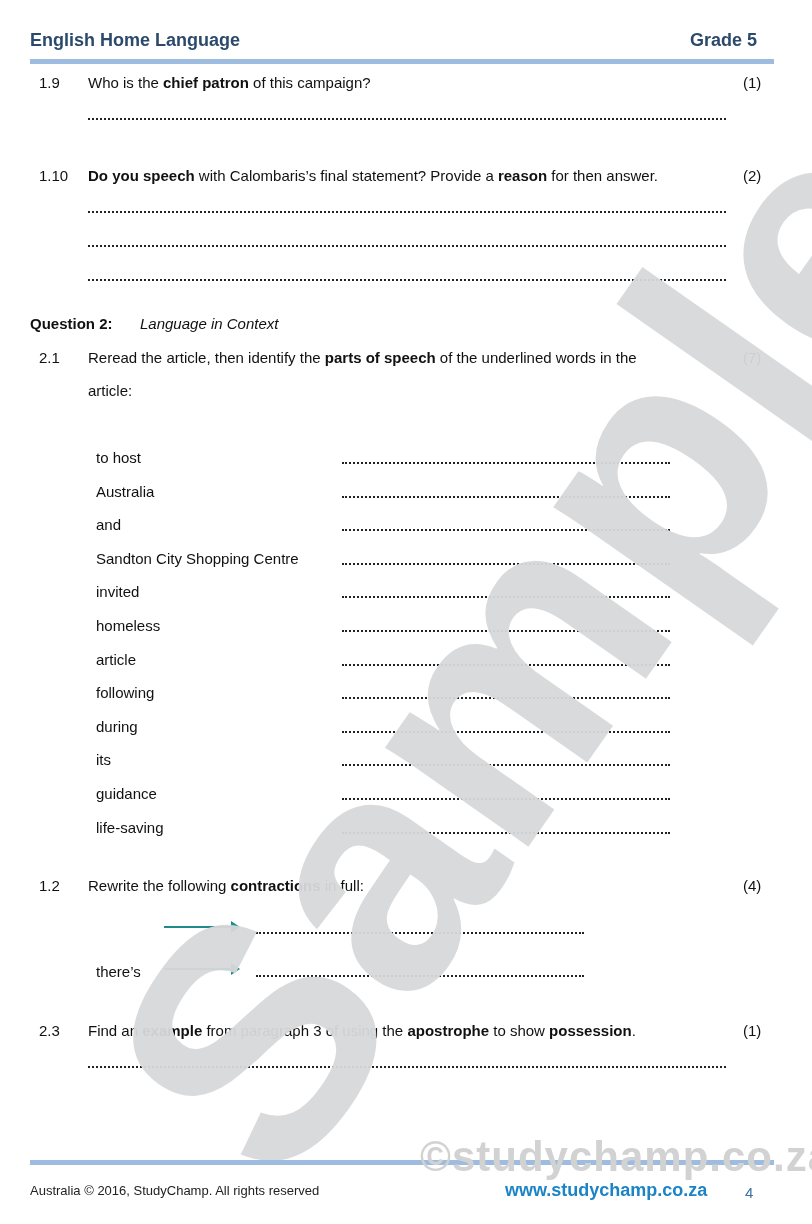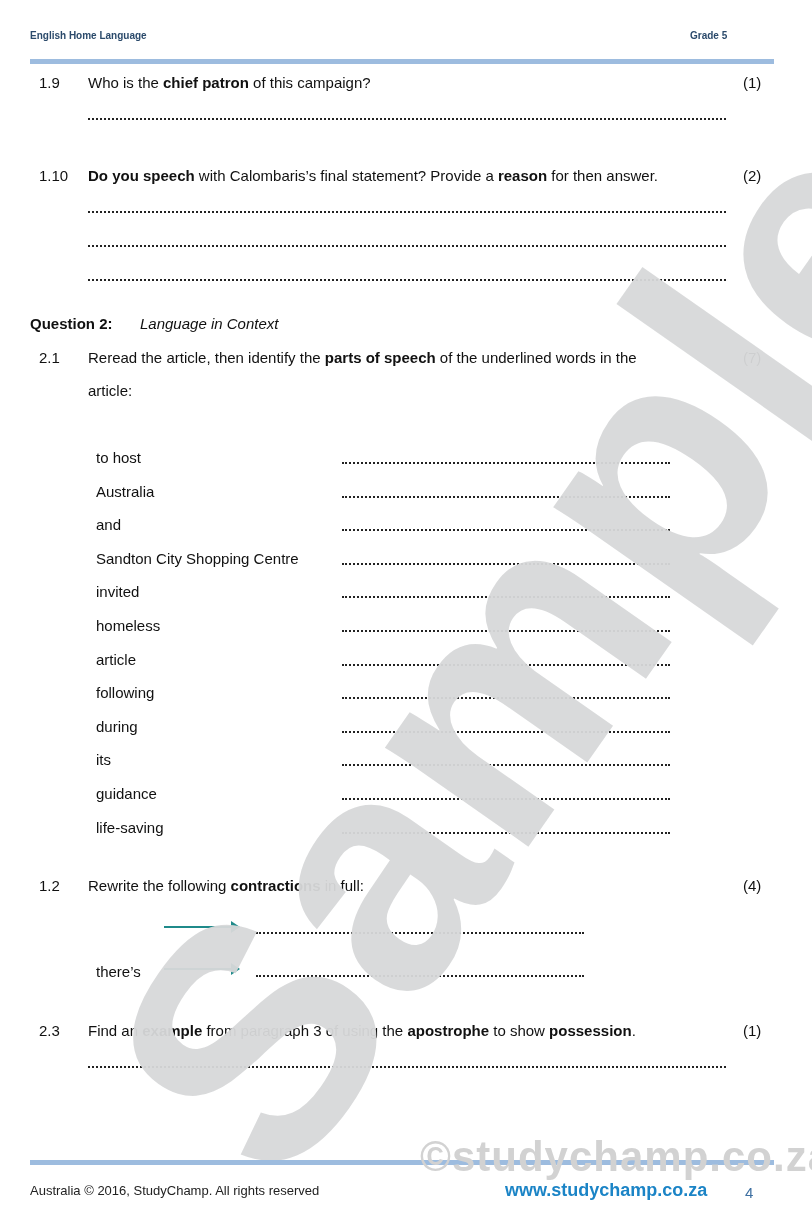--- a/index.html
+++ b/index.html
@@ -1,19 +1,19 @@
 <!DOCTYPE html>
 <html><head>
 <meta charset="utf-8">
 <style>
   html, body { margin: 0; padding: 0; background: #ffffff; }
   body { width: 812px; height: 1224px; position: relative; overflow: hidden;
          font-family: "Liberation Sans", "DejaVu Sans", sans-serif; color: #111; font-size: 15px; }
   .abs { position: absolute; }
-  .hdr { color: #2b4a6b; font-weight: bold; font-size: 10px; top: 30px; }
+  .hdr { color: #2b4a6b; font-weight: bold; font-size: 18px; top: 30px; }
   .rule { background: #9dbcdf; height: 5px; left: 30px; width: 744px; }
   .qnum { left: 39px; }
   .qtext { left: 88px; }
   .marks { left: 743px; }
   .dots { border-bottom: 2px dotted #222; height: 0; }
   .word { left: 96px; text-align: center; }
   .b { font-weight: bold; }
   .i { font-style: italic; }
   .arrow { height: 2px; background: #1f8a8a; }
   .arrow::after { content: ""; position: absolute; right: -8px; top: -5px;

